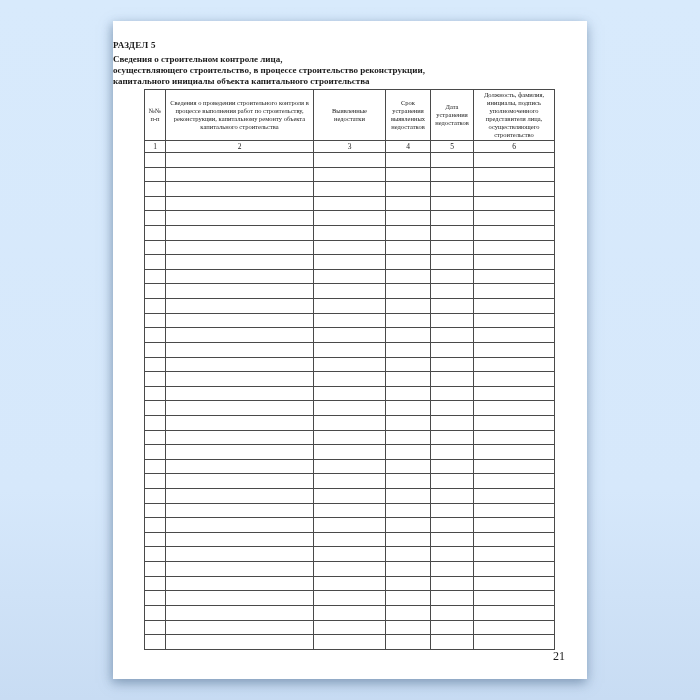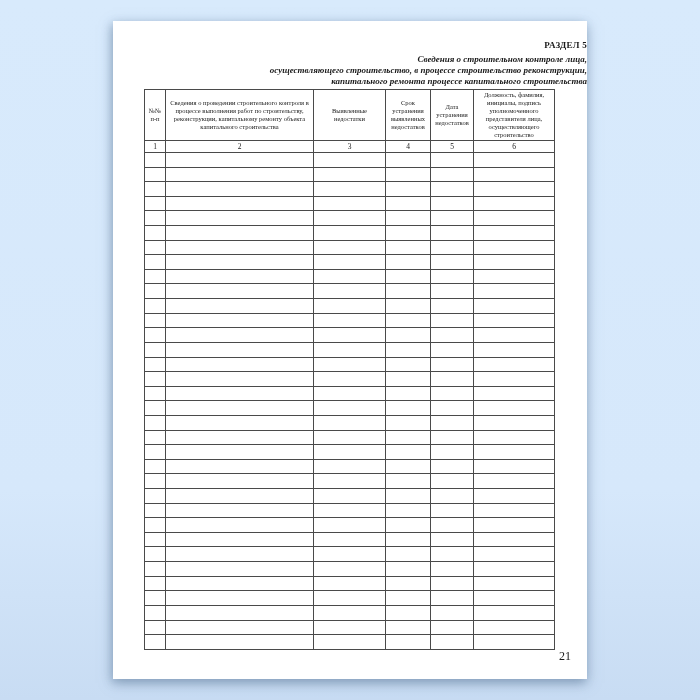--- a/index.html
+++ b/index.html
@@ -22,36 +22,35 @@
     width: 474px;
     height: 658px;
     background: #ffffff;
     box-shadow: 0 4px 12px rgba(100, 128, 158, 0.55), -2px 3px 8px rgba(110, 138, 168, 0.35);
   }
   .title-block {
     position: absolute;
     left: 0;
     top: 19px;
     width: 100%;
-    text-align: right;
+    text-align: left;
     font-weight: bold;
   }
   .section-title {
     font-size: 9px;
     line-height: 11px;
     margin-bottom: 3px;
     letter-spacing: 0.3px;
   }
   .section-subtitle {
     font-size: 9px;
     line-height: 11px;
   }
   .section-subtitle div {
     white-space: nowrap;
-    font-style: italic;
   }
   .doc-table {
     position: absolute;
     left: 31px;
     top: 68px;
     width: 410px;
     height: 561px;
     border-collapse: collapse;
     table-layout: fixed;
   }
@@ -71,37 +70,37 @@
   .doc-table .numbers-row td {
     font-size: 7.5px;
     line-height: 11px;
     height: 11px;
   }
   .doc-table .empty-row td {
     font-size: 7px;
   }
   .page-number {
     position: absolute;
-    right: 16px;
+    right: 22px;
     top: 631px;
     font-size: 12px;
     line-height: 9px;
   }
 </style>
 </head>
 <body>
 
 <div class="paper">
 
   <div class="title-block">
     <div class="section-title">РАЗДЕЛ 5</div>
     <div class="section-subtitle">
       <div>Сведения о строительном контроле лица,</div>
       <div>осуществляющего строительство, в процессе строительство реконструкции,</div>
-      <div>капитального  ремонта процессе капитального строительства</div>
+      <div>капитального  инициалы объекта капитального строительства</div>
     </div>
   </div>
 
   <table class="doc-table">
       <colgroup>
         <col style="width: 21px;">
         <col style="width: 148px;">
         <col style="width: 72px;">
         <col style="width: 45px;">
         <col style="width: 43px;">

